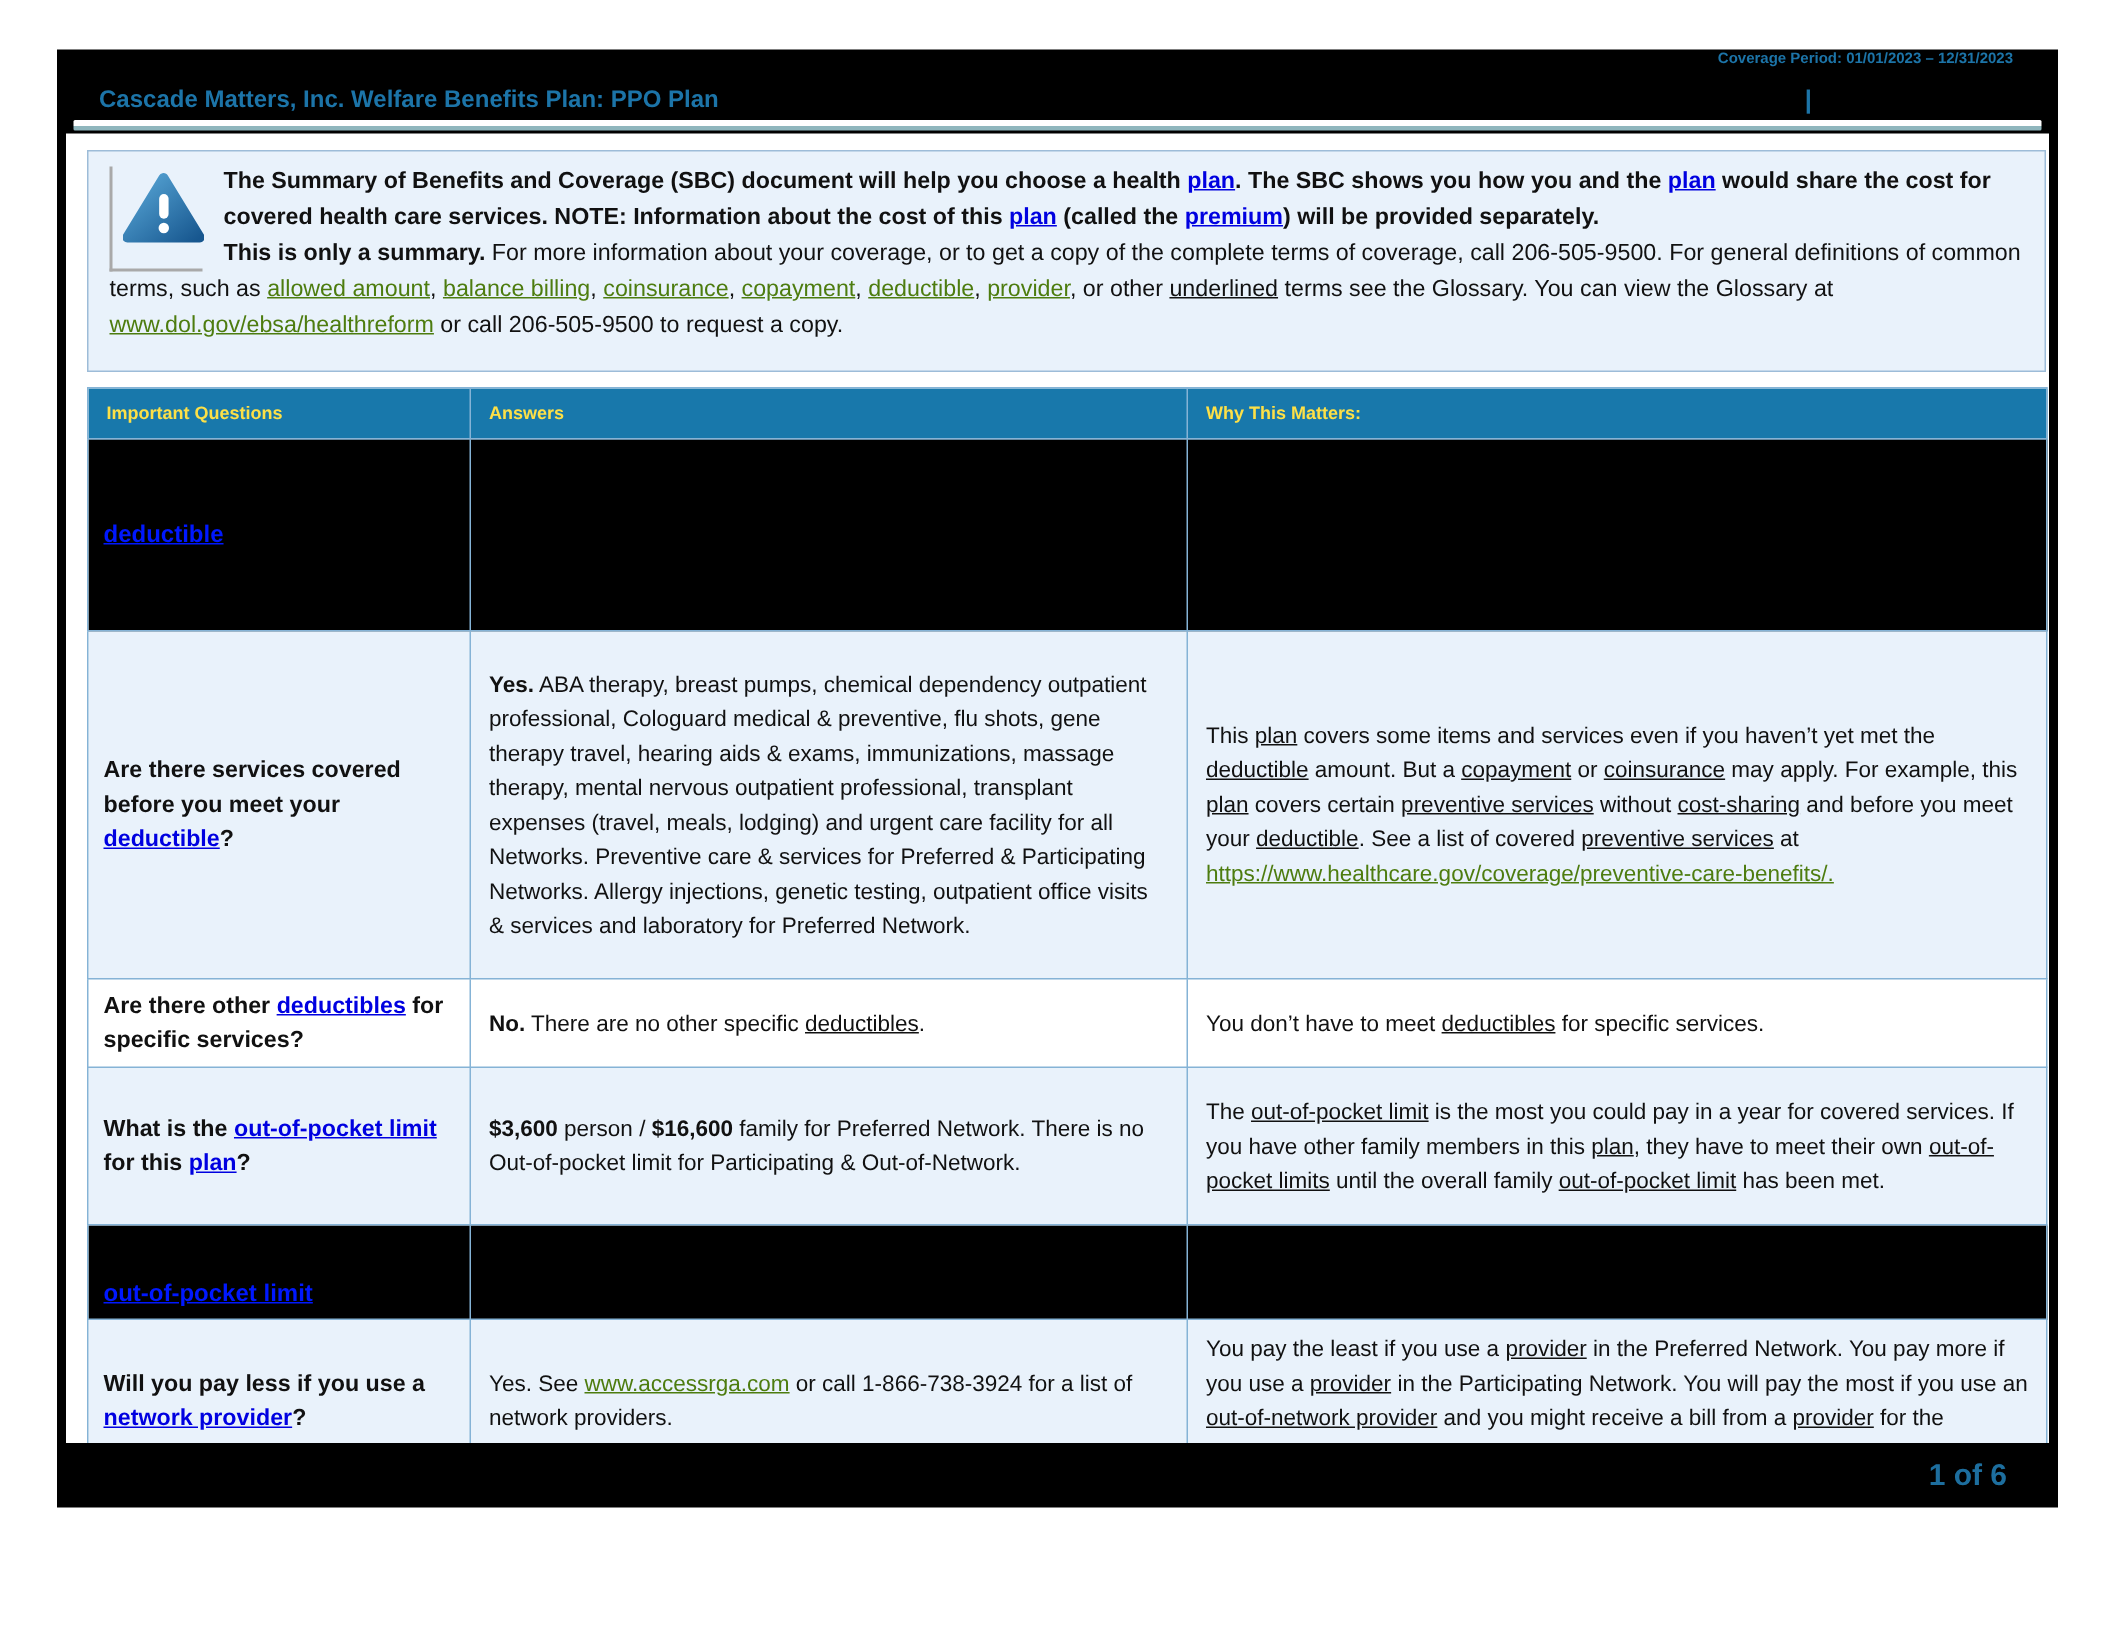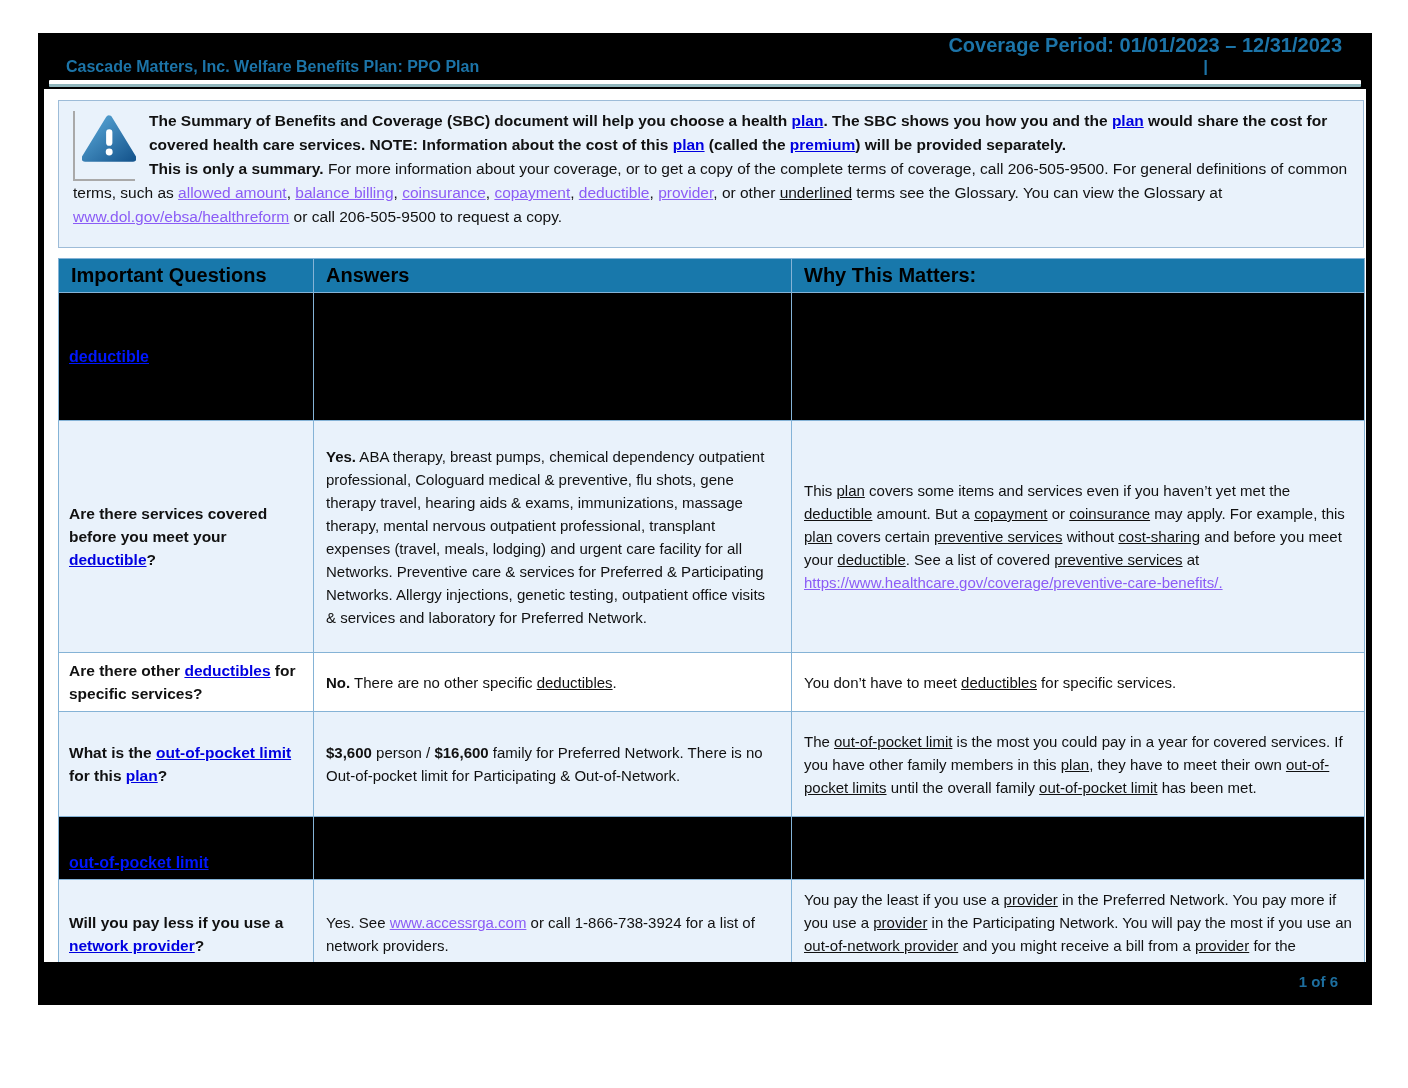--- a/index.html
+++ b/index.html
@@ -3,56 +3,56 @@
 <meta charset="utf-8">
 <style>
   html,body{margin:0;padding:0;background:#ffffff;}
   .page{position:relative;width:1408px;height:1088px;background:#ffffff;overflow:hidden;
         font-family:"Liberation Sans",sans-serif;color:#111;}
   .frame{position:absolute;left:38px;top:33px;width:1334px;height:972px;
          border-left:6px solid #000;border-right:6px solid #000;background:#fff;box-sizing:border-box;}
 
   
   .topbar{position:relative;height:56px;background:#000;}
-  .coverage{position:absolute;top:1px;right:24px;font-size:20px;font-weight:bold;color:#1c74a8;}
+  .coverage{position:absolute;top:1px;right:24px;font-size:10px;font-weight:bold;color:#1c74a8;}
   .pipe{position:absolute;top:24px;right:158px;font-size:17px;font-weight:bold;color:#1c74a8;}
   .plan-title{position:absolute;bottom:13px;left:22px;font-size:16px;font-weight:bold;color:#1c74a8;}
   .topbar-stripe{position:absolute;bottom:2px;left:5px;right:5px;height:7px;
        background:linear-gradient(to bottom,#ffffff 0 55%,#8fb6bd 55% 100%);border-radius:1px;}
 
   
   .infobox{margin:11px 14px 0 14px;width:1306px;box-sizing:border-box;background:#e9f2fb;
            border:1px solid #9dbcd8;padding:8px 12px 18px 14px;font-size:15.5px;line-height:24px;}
   .icon-frame{float:left;width:62px;height:70px;margin:2px 14px 0 0;box-sizing:border-box;
               border-left:2px solid #a9a9a9;border-bottom:2px solid #a9a9a9;padding:3px 0 6px 7px;}
 
   
   .seg-b{font-weight:bold;}
   .seg-n{font-weight:normal;}
-  .seg-link{color:#8b5cf6;text-decoration:underline;}
+  .seg-link{color:#4d7c0f;text-decoration:underline;}
   .seg-bl{color:#0000e0;text-decoration:underline;font-weight:bold;}
   .seg-term{text-decoration:underline;text-align:center;}
 
   
   .sbc-table{margin:10px 0 0 14px;width:1306px;border-collapse:collapse;table-layout:fixed;
              font-size:15px;line-height:23px;}
   .sbc-table td,.sbc-table th{border:1px solid #85b3d6;vertical-align:middle;box-sizing:border-box;}
-  .sbc-table th{background:#1878ab;color:#000000;text-align:left;font-size:20px;
+  .sbc-table th{background:#1878ab;color:#fde047;text-align:left;font-size:12px;
                 font-weight:bold;padding:4px 12px;}
   .q{padding:6px 10px;font-weight:bold;font-size:15.5px;}
   .a,.w{padding:8px 12px;margin-top:48px;}
   tr.light td{background:#e9f2fb;}
   tr.white td{background:#ffffff;}
   tr.black td{background:#000000;}
   tr.black .seg-link{color:#0018ff;font-weight:bold;font-size:16px;}
   td.bottom-align{vertical-align:bottom;padding-bottom:5px;}
 
   
   .bottombar{position:absolute;left:0;bottom:0;width:100%;height:43px;background:#000;}
-  .page-indicator{position:absolute;right:28px;top:11px;font-size:15px;font-weight:bold;color:#1d6e9e;}
+  .page-indicator{position:absolute;right:28px;top:11px;font-size:20px;font-weight:bold;color:#1d6e9e;}
 </style>
 </head>
 <body>
 
 <div class="page">
   <div class="frame">
 
     <div class="topbar">
       <div class="coverage">Coverage Period: 01/01/2023 – 12/31/2023</div>
       <div class="pipe">|</div>

